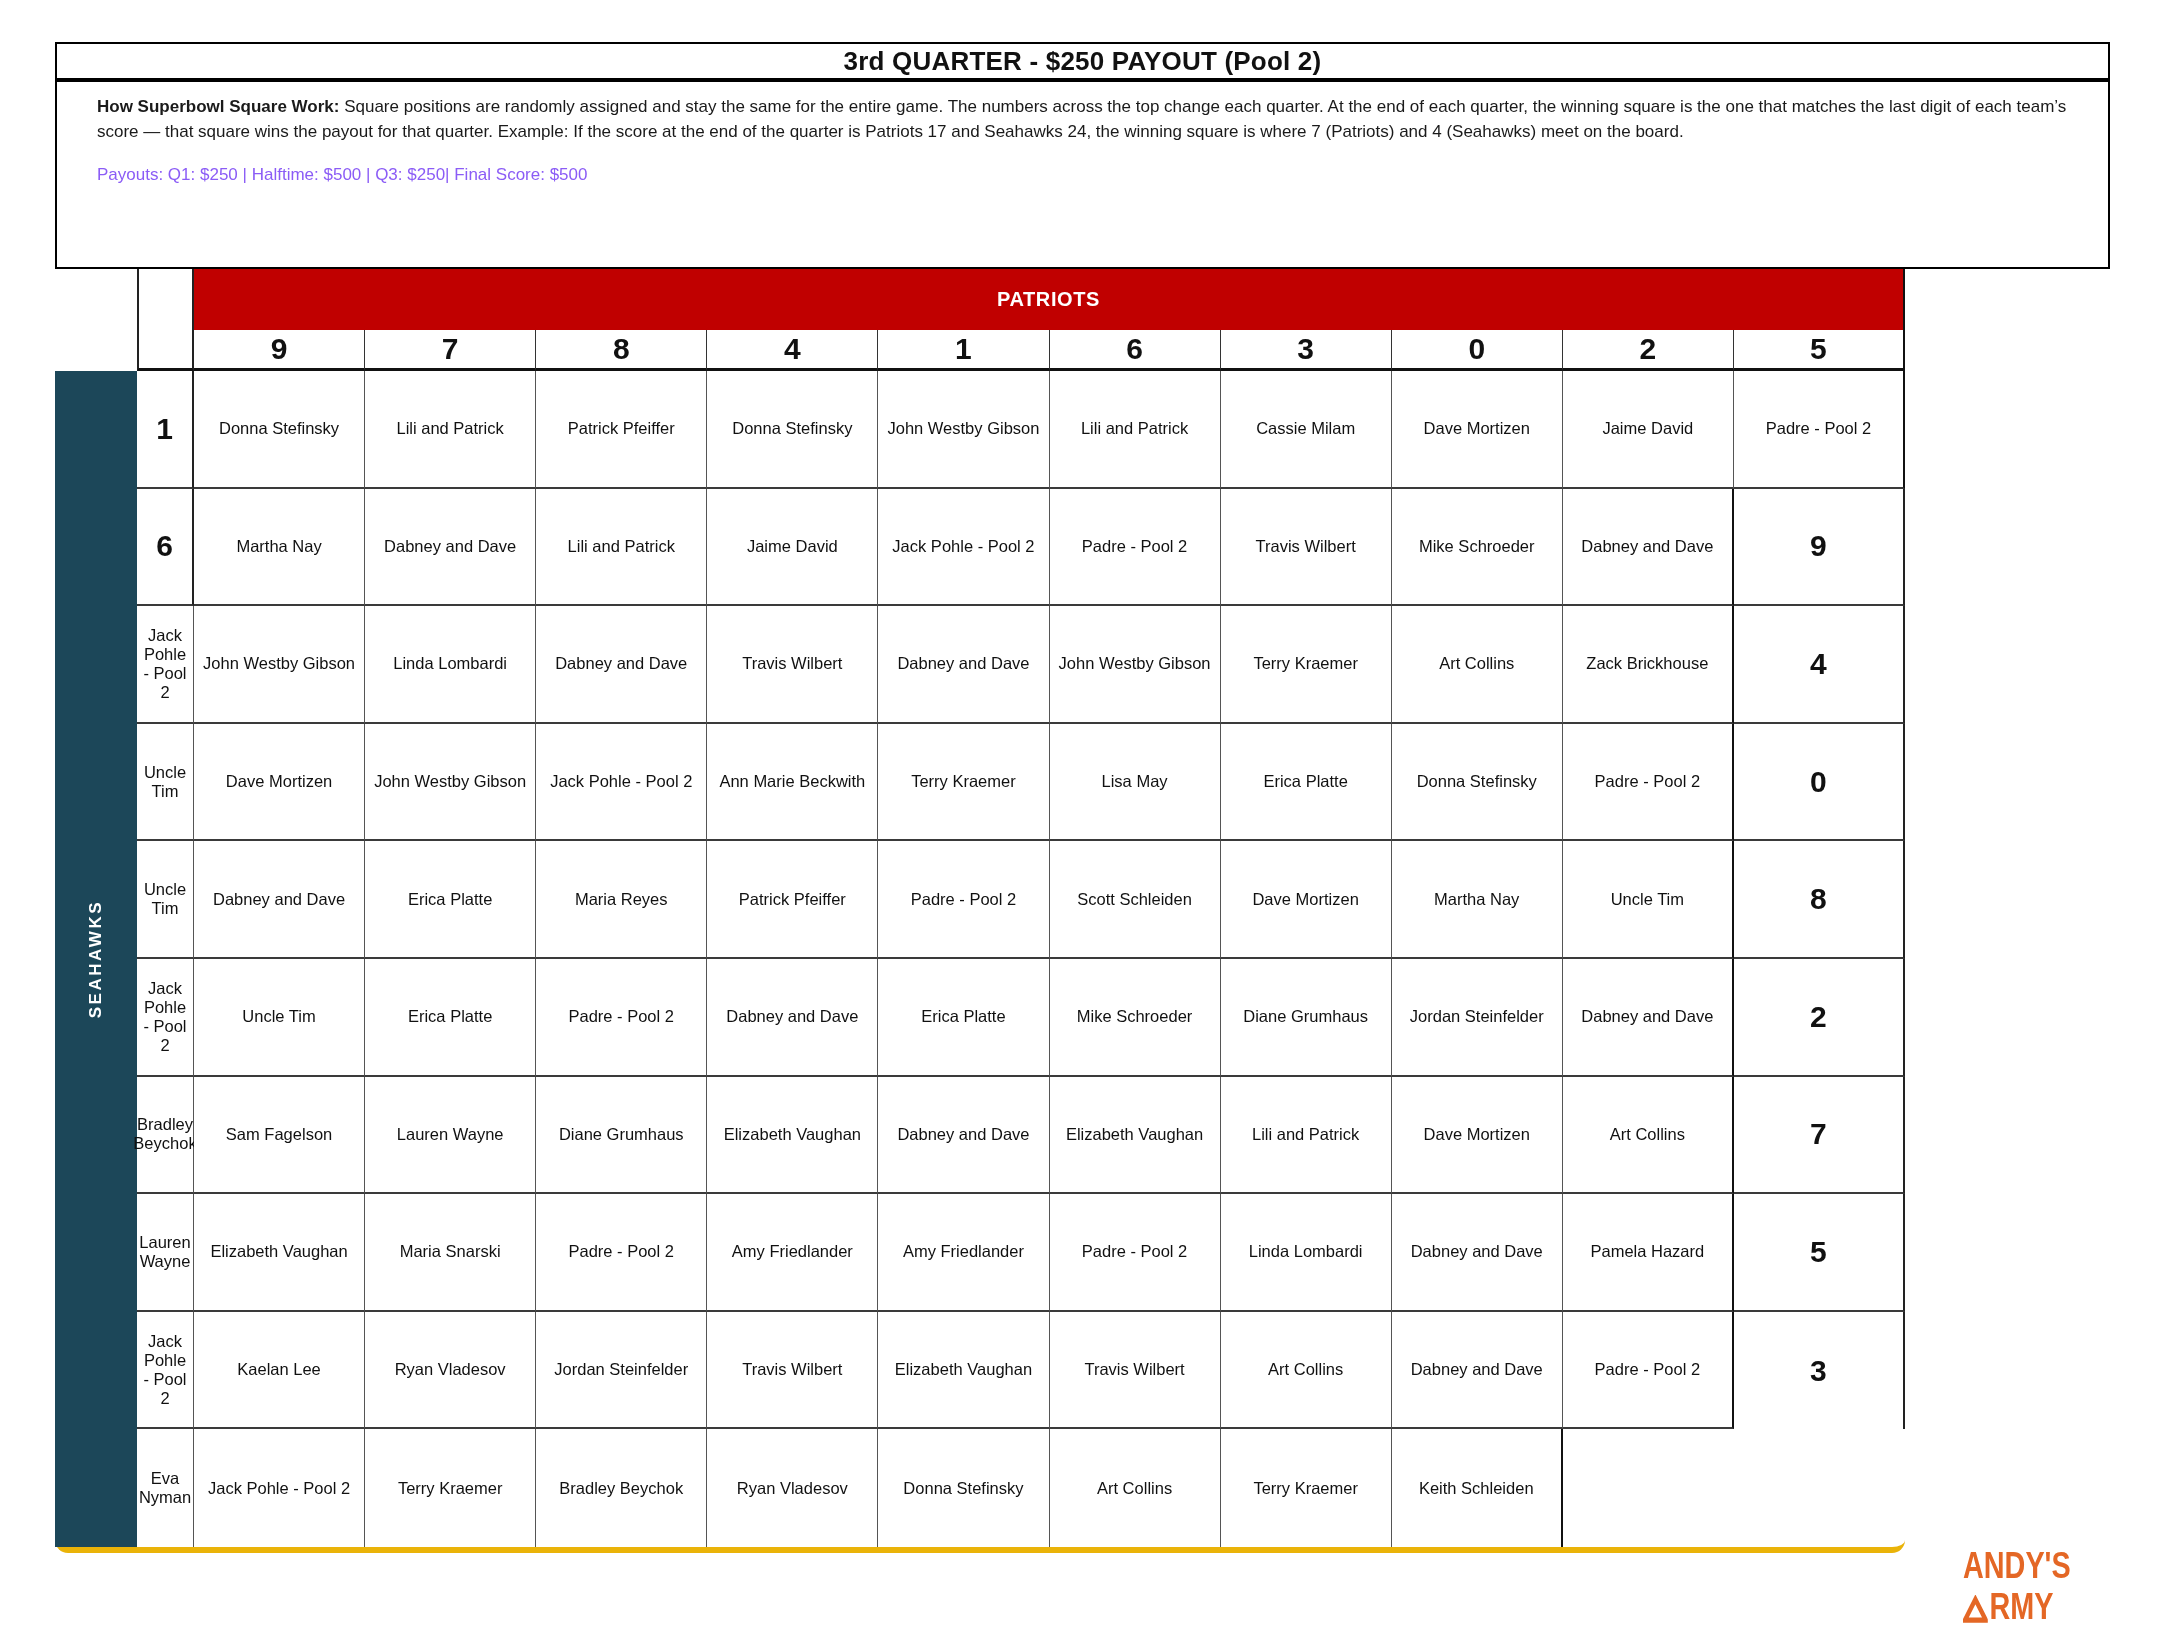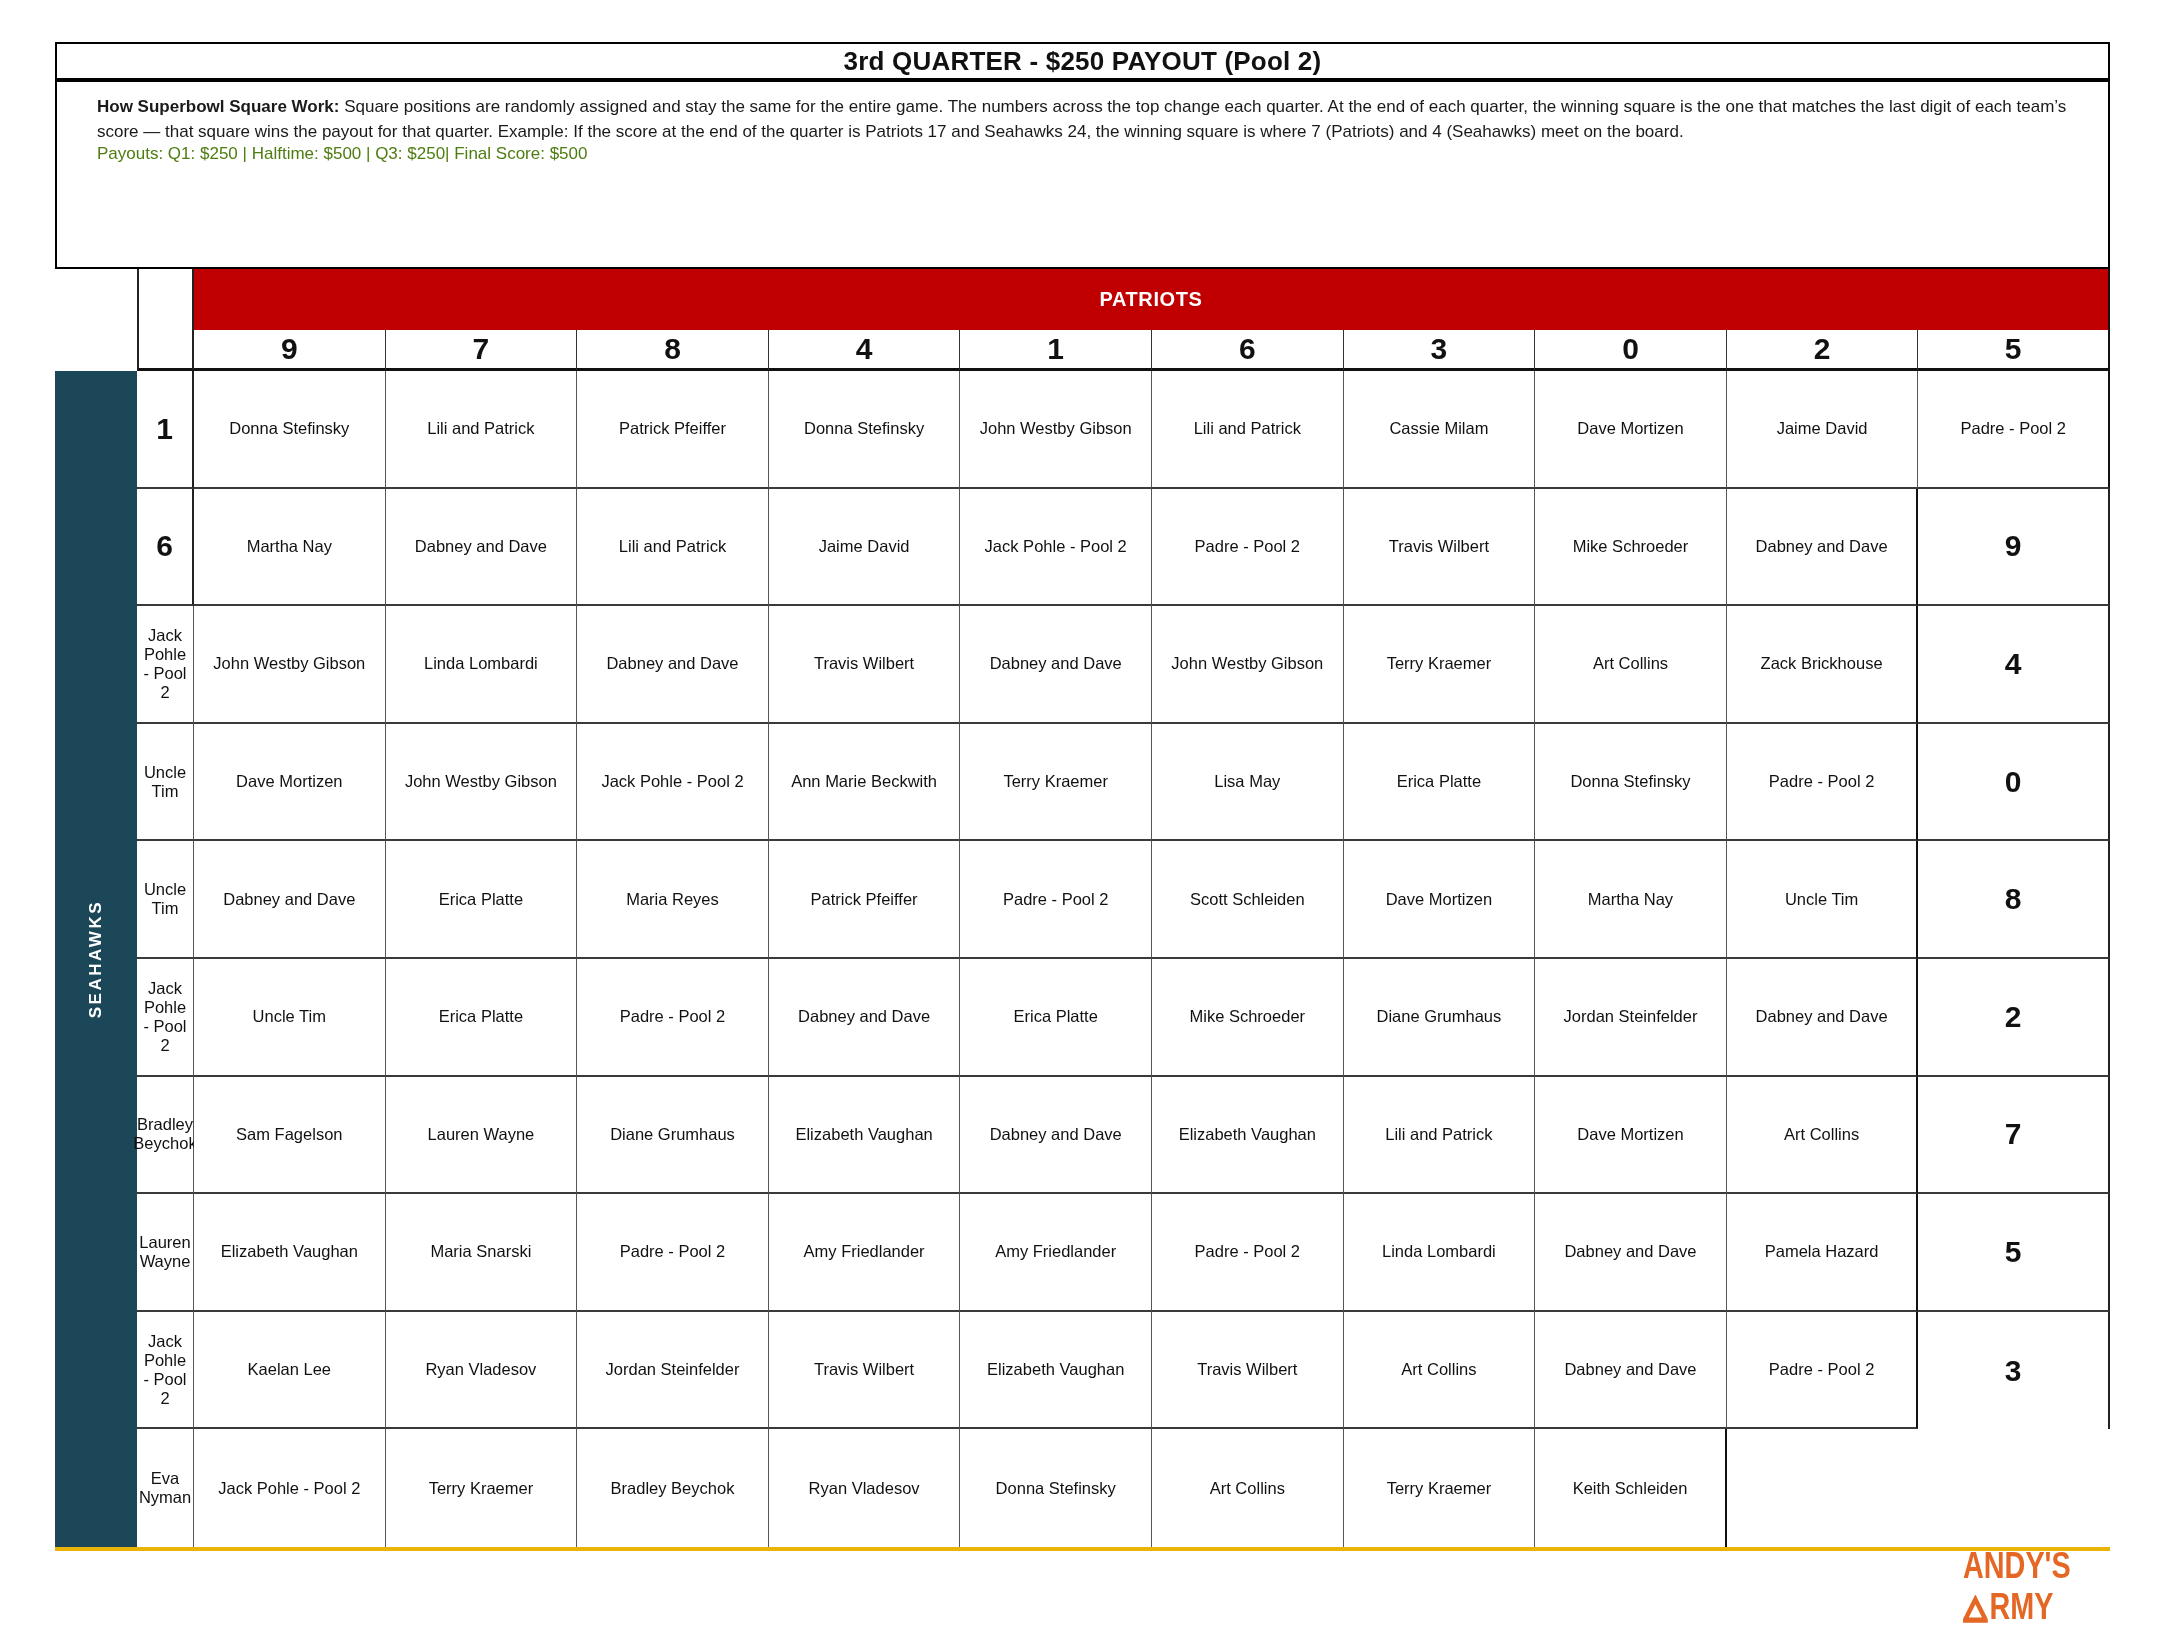--- a/index.html
+++ b/index.html
@@ -34,30 +34,32 @@
     border-left:2px solid #000;
     border-right:2px solid #000;
     border-bottom:2px solid #000;
     padding:12px 36px 0 40px;
   }
   .info-text {
     font-size:17px; line-height:25px; color:#1a1a1a;
   }
   .info-text .lead { font-weight:bold; }
   .payouts-line {
-    font-size:17px; color:#4d7c0f;
+    margin-top:21px;
+    font-size:17px; color:#8b5cf6;
   }
 
   
   .board {
     display:grid;
-    width:2055px;
+    width:1850px;
     grid-template-columns:82px 57px repeat(10, 1fr);
     grid-template-rows:61px 41px repeat(10, 117.6px);
-    border-bottom:4px solid #eab308;
+    border-bottom:6px solid #eab308;
+    border-radius:13px;
   }
   .corner-blank { background:#fff; }
   .corner-cell {
     background:#fff;
     border-left:2px solid #222;
     border-right:2px solid #222;
   }
   .corner-cell.under {
     border-bottom:3px solid #111;
   }

